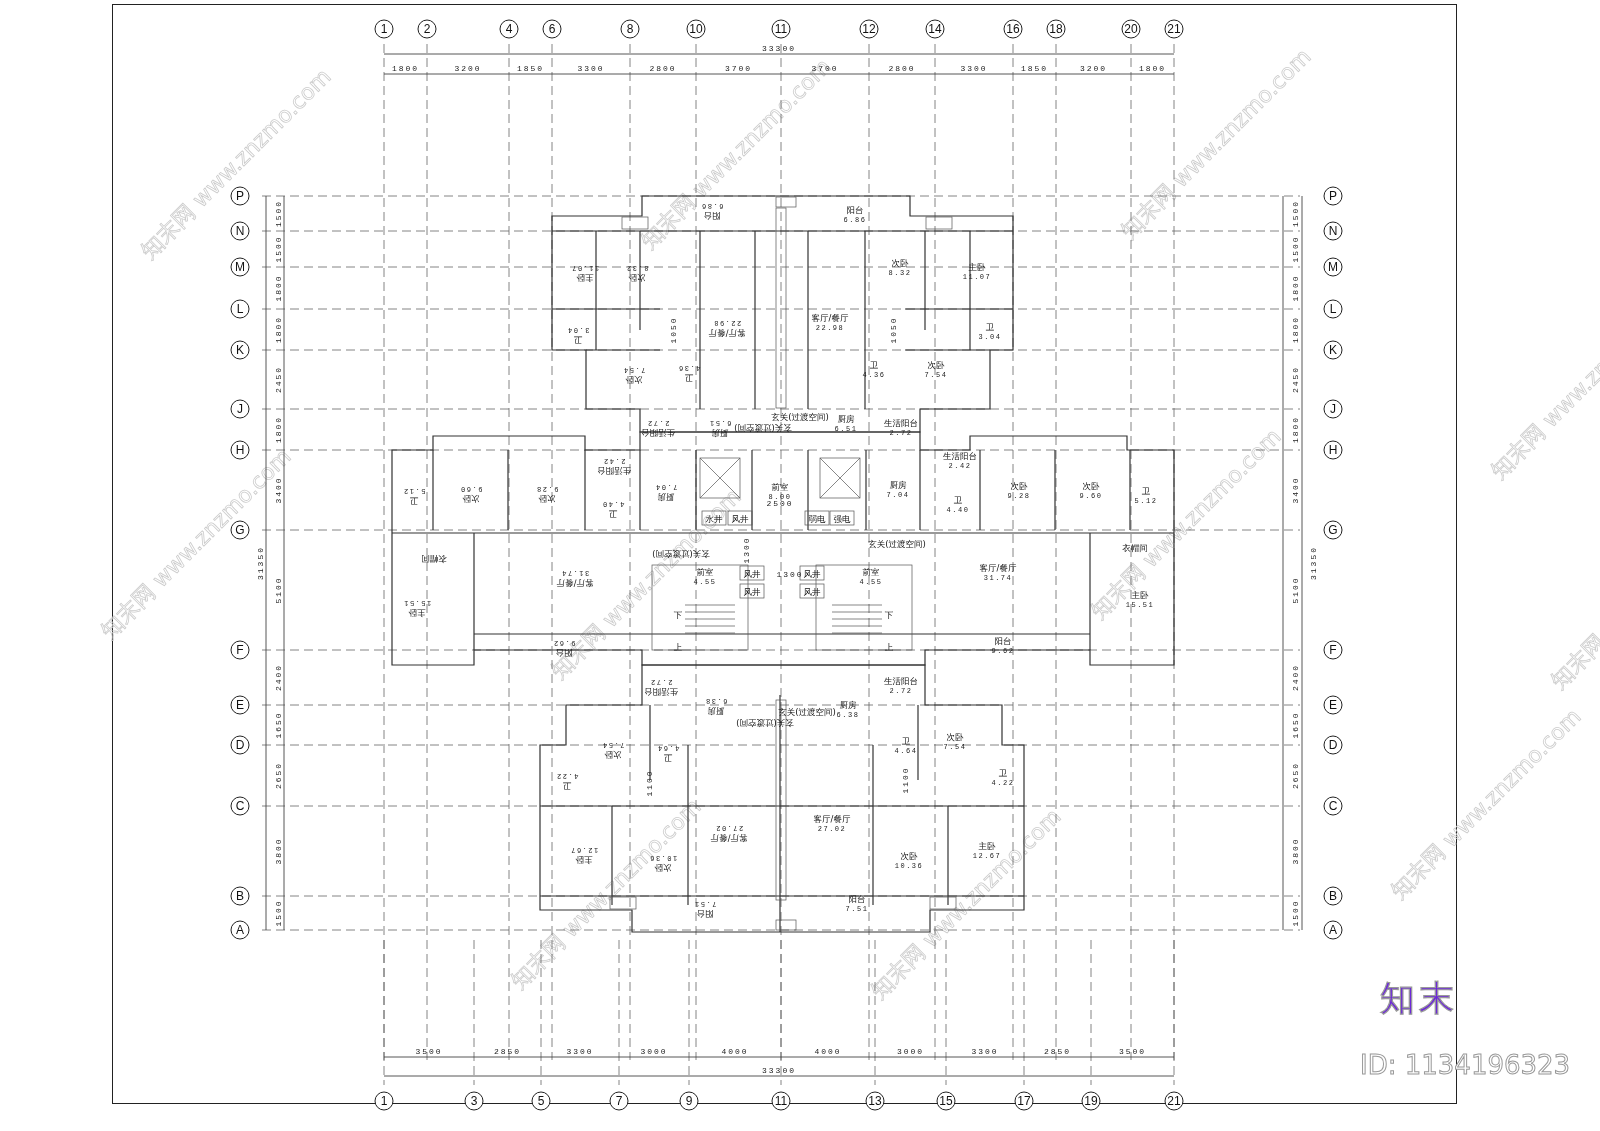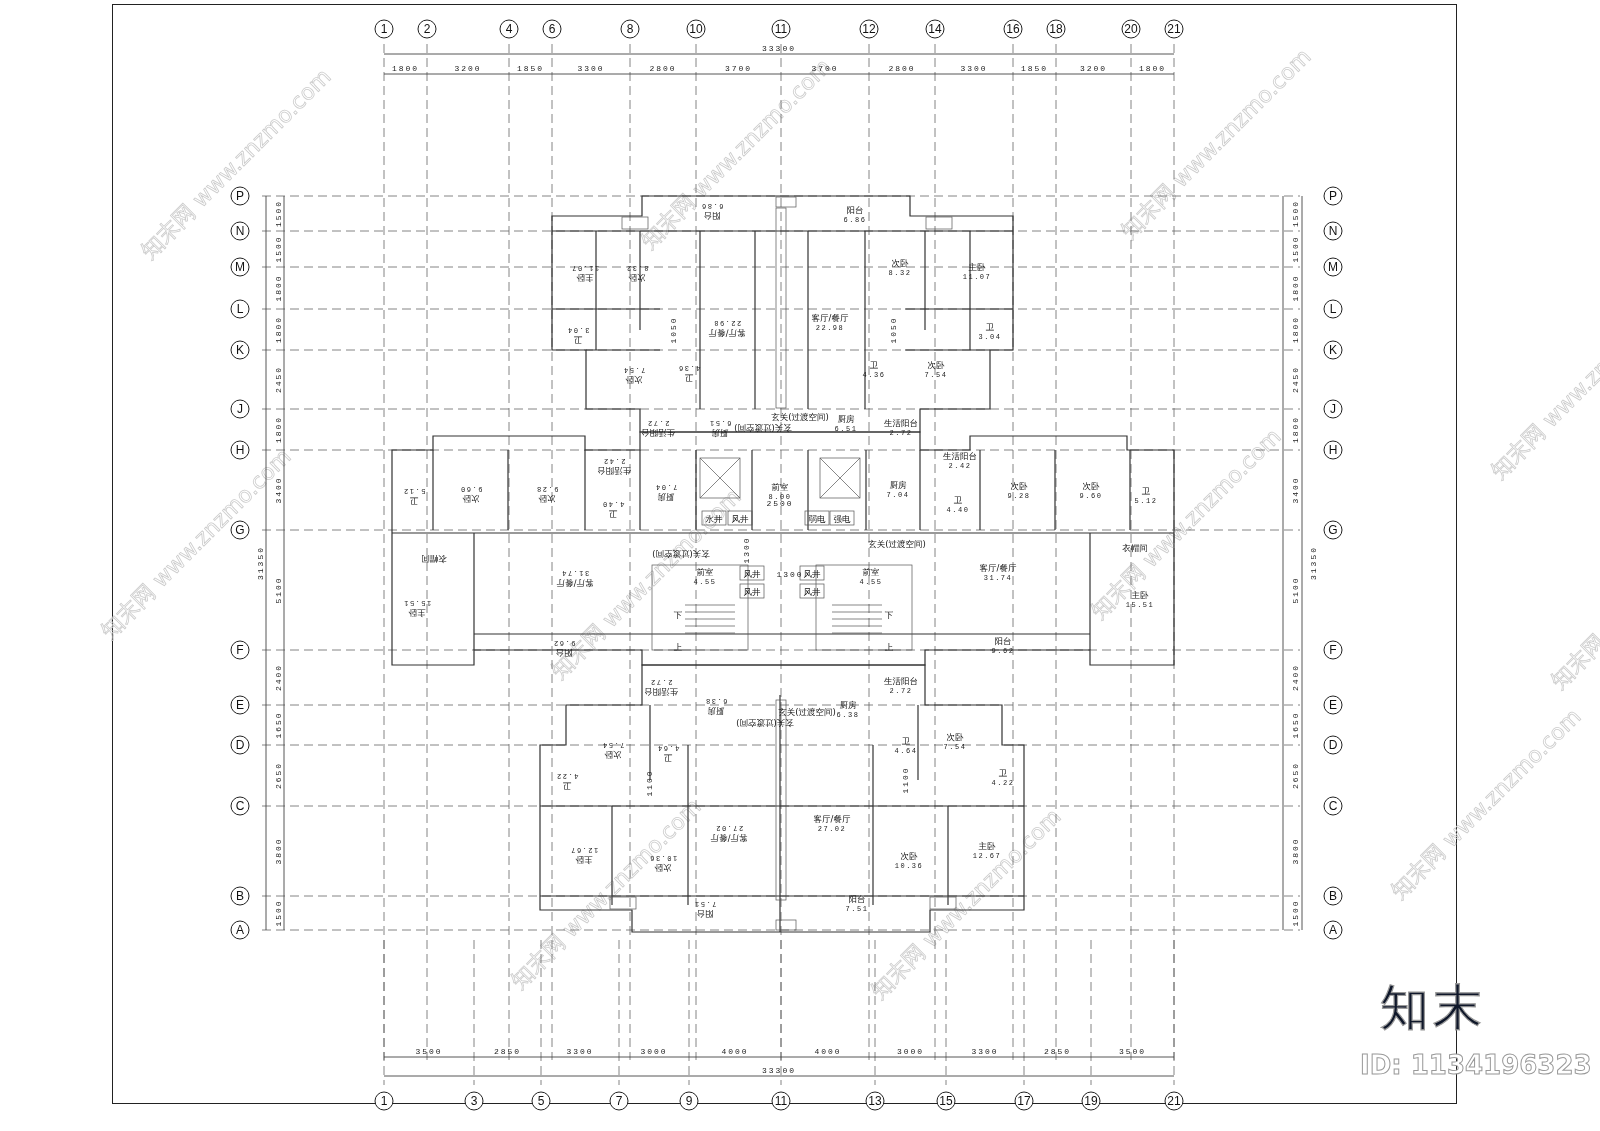--- a/index.html
+++ b/index.html
@@ -9,22 +9,22 @@
   .axis-circle{fill:#fff;stroke:#222;stroke-width:1;}
   .axis-text{font-family:"Liberation Sans",sans-serif;font-size:12px;fill:#111;text-anchor:middle;dominant-baseline:central;}
   .dim-text{font-family:"Liberation Mono",monospace;font-size:8px;fill:#222;text-anchor:middle;letter-spacing:2px;}
   .grid-line{stroke:#666;stroke-width:0.8;stroke-dasharray:9 5;}
   .solid{stroke:#444;stroke-width:0.9;fill:none;}
   .wall{stroke:#333;stroke-width:1.2;fill:none;}
   .room-label{font-family:"DejaVu Sans",sans-serif;font-size:8.5px;fill:#111;text-anchor:middle;}
   .room-area{font-family:"Liberation Mono",monospace;font-size:7px;fill:#222;text-anchor:middle;letter-spacing:1.5px;}
   .fix{stroke:#555;stroke-width:0.7;fill:none;}
   .wm{font-family:"DejaVu Sans",sans-serif;font-size:22px;fill:none;stroke:#ccc;stroke-width:0.8;}
-  #brand{position:absolute;left:1380px;top:975px;font-family:"DejaVu Sans",sans-serif;font-size:49px;color:#0f172a;-webkit-text-stroke:1.2px #999;letter-spacing:4px;}
-  #brand-id{position:absolute;left:1360px;top:1050px;font-family:"DejaVu Sans",sans-serif;font-size:26px;color:#fff;font-weight:bold;-webkit-text-stroke:1px #999;}
+  #brand{position:absolute;left:1380px;top:975px;font-family:"DejaVu Sans",sans-serif;font-size:35px;color:#6d28d9;-webkit-text-stroke:1.2px #999;letter-spacing:4px;}
+  #brand-id{position:absolute;left:1360px;top:1050px;font-family:"DejaVu Sans",sans-serif;font-size:26px;color:#fff;-webkit-text-stroke:1px #999;}
 </style>
 </head>
 <body>
 
 <div id="frame"></div>
 
 <svg id="plan" width="1600" height="1131" viewBox="0 0 1600 1131">
 
   <g id="wm-layer">
       <text class="wm" x="150" y="260" transform="rotate(-45 150 260)">知末网 www.znzmo.com</text>

